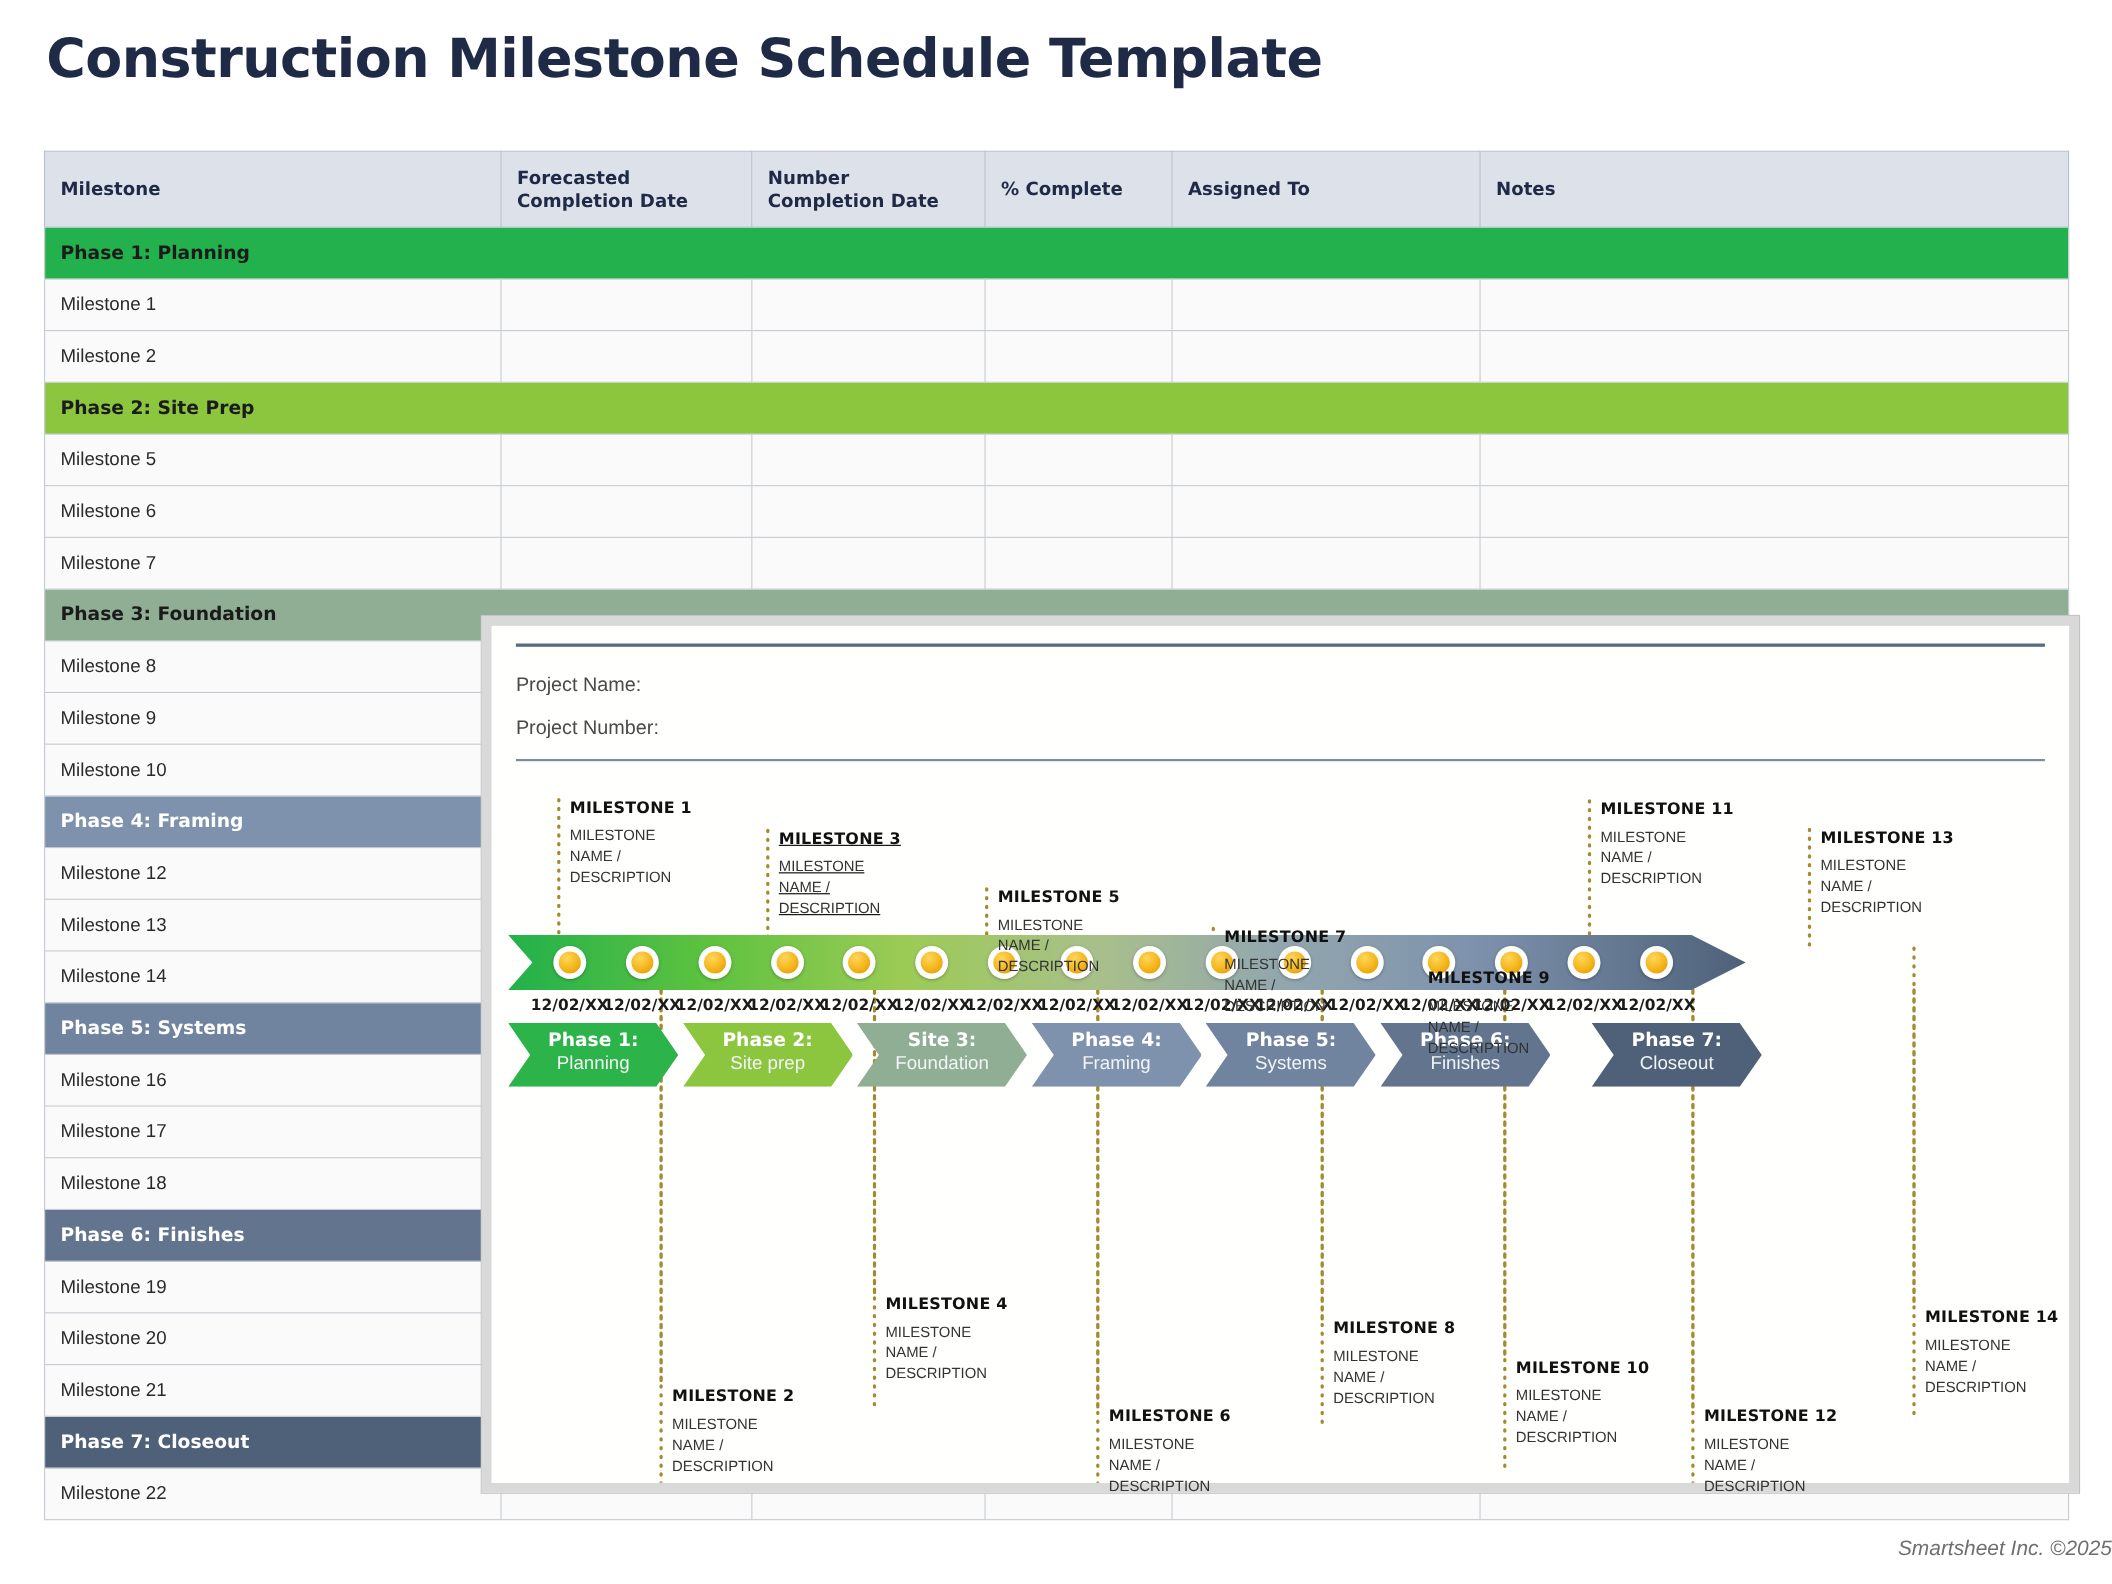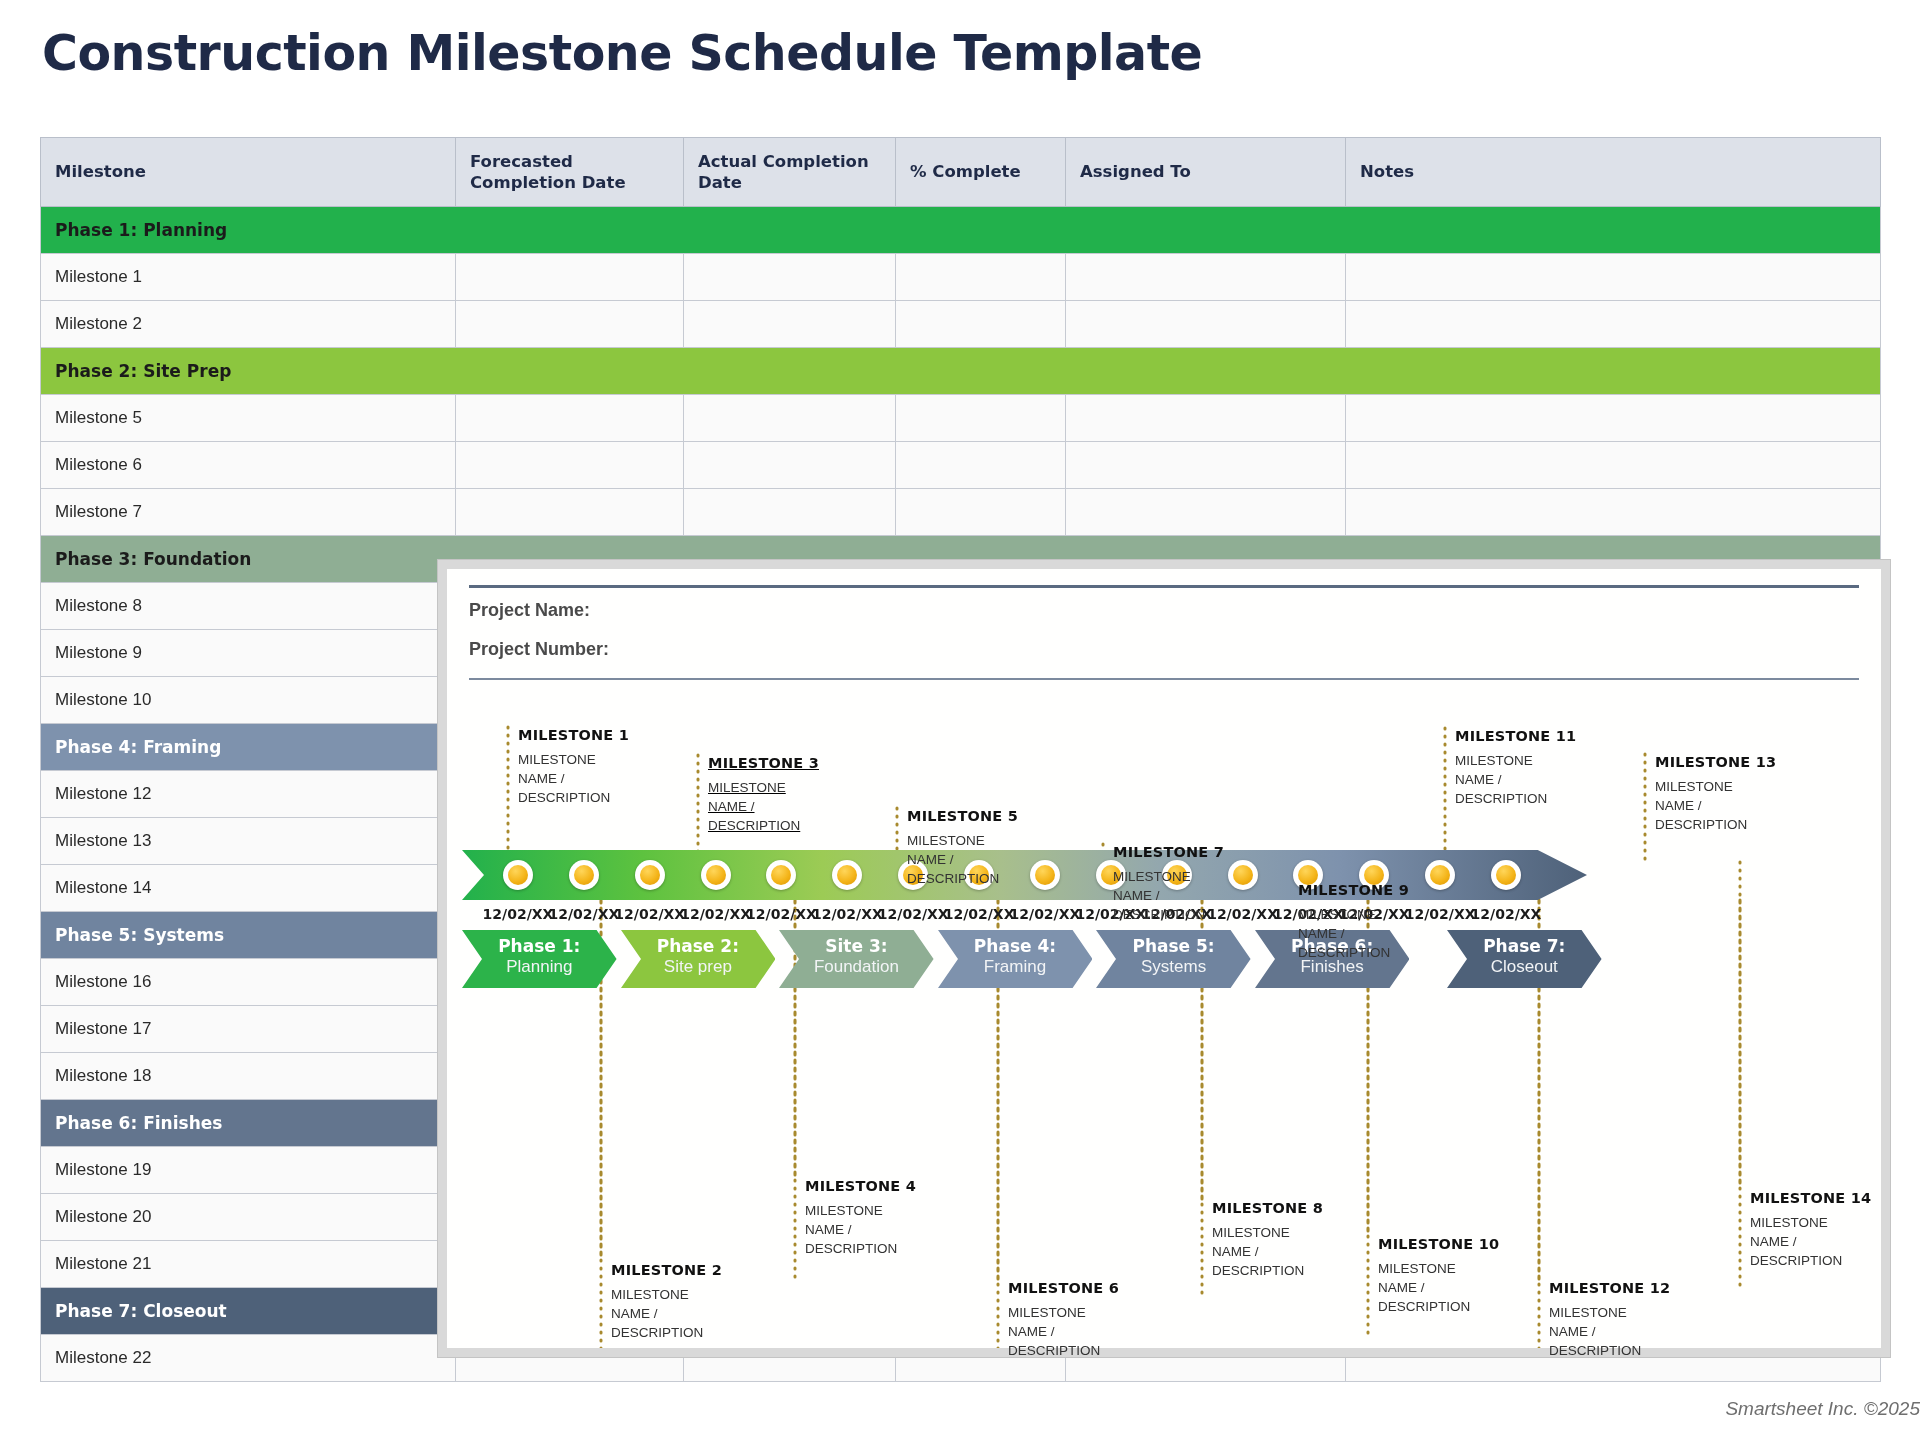--- a/index.html
+++ b/index.html
@@ -79,21 +79,21 @@
         <col class="c1">
         <col class="c2">
         <col class="c3">
         <col class="c4">
         <col class="c5">
       </colgroup>
     <thead>
         <tr id="thead-row">
           <th>Milestone</th>
           <th>Forecasted Completion Date</th>
-          <th>Actual Completion Date</th>
+          <th>Number Completion Date</th>
           <th>% Complete</th>
           <th>Assigned To</th>
           <th>Notes</th>
         </tr>
       </thead>
     <tbody id="tbody">
         <tr class="phase-row">
           <td colspan="6" style="background: rgb(34, 177, 76); color: rgb(27, 27, 27);">Phase 1: Planning</td>
         </tr>
         <tr>
@@ -260,21 +260,21 @@
         </tr>
       </tbody>
   </table>
 
   <div id="overlay-panel" style="position:absolute;left:438px;top:560px;width:1452px;height:797px;background:#fdfdfc;border:9px solid #d9d9d9;box-sizing:border-box;box-shadow:0 0 0 1px #c4c4c4;">
 
     <div style="position:absolute;left:0;top:0;width:100%;height:100%;background:#fffffe;">
 
       <div id="fields" style="position:absolute;left:22px;top:16px;width:1390px;">
         <div style="height:3px;background:#5a6a80;"></div>
-        <div id="fields-list" style="padding-top:12px;font-weight:bold;">
+        <div id="fields-list" style="padding-top:24px;">
             <div style="font-size: 18px; color: rgb(74, 74, 74); margin-bottom: 18px; font-family: &quot;Liberation Sans&quot;, sans-serif;"><span>Project Name:</span></div>
             <div style="font-size: 18px; color: rgb(74, 74, 74); margin-bottom: 18px; font-family: &quot;Liberation Sans&quot;, sans-serif;"><span>Project Number:</span></div>
           </div>
         <div style="height:1.5px;background:#7c8a9e;margin-top:10px;"></div>
       </div>
 
       <div id="timeline" style="position:absolute;left:0;top:0;width:100%;height:100%;">
 
         <svg id="connectors" width="1434" height="779" style="position:absolute;left:0;top:0;">
             <line x1="61" x2="61" y1="158" y2="293" stroke="#a88a2e" stroke-width="3" stroke-linecap="round" stroke-dasharray="1 7"></line>

